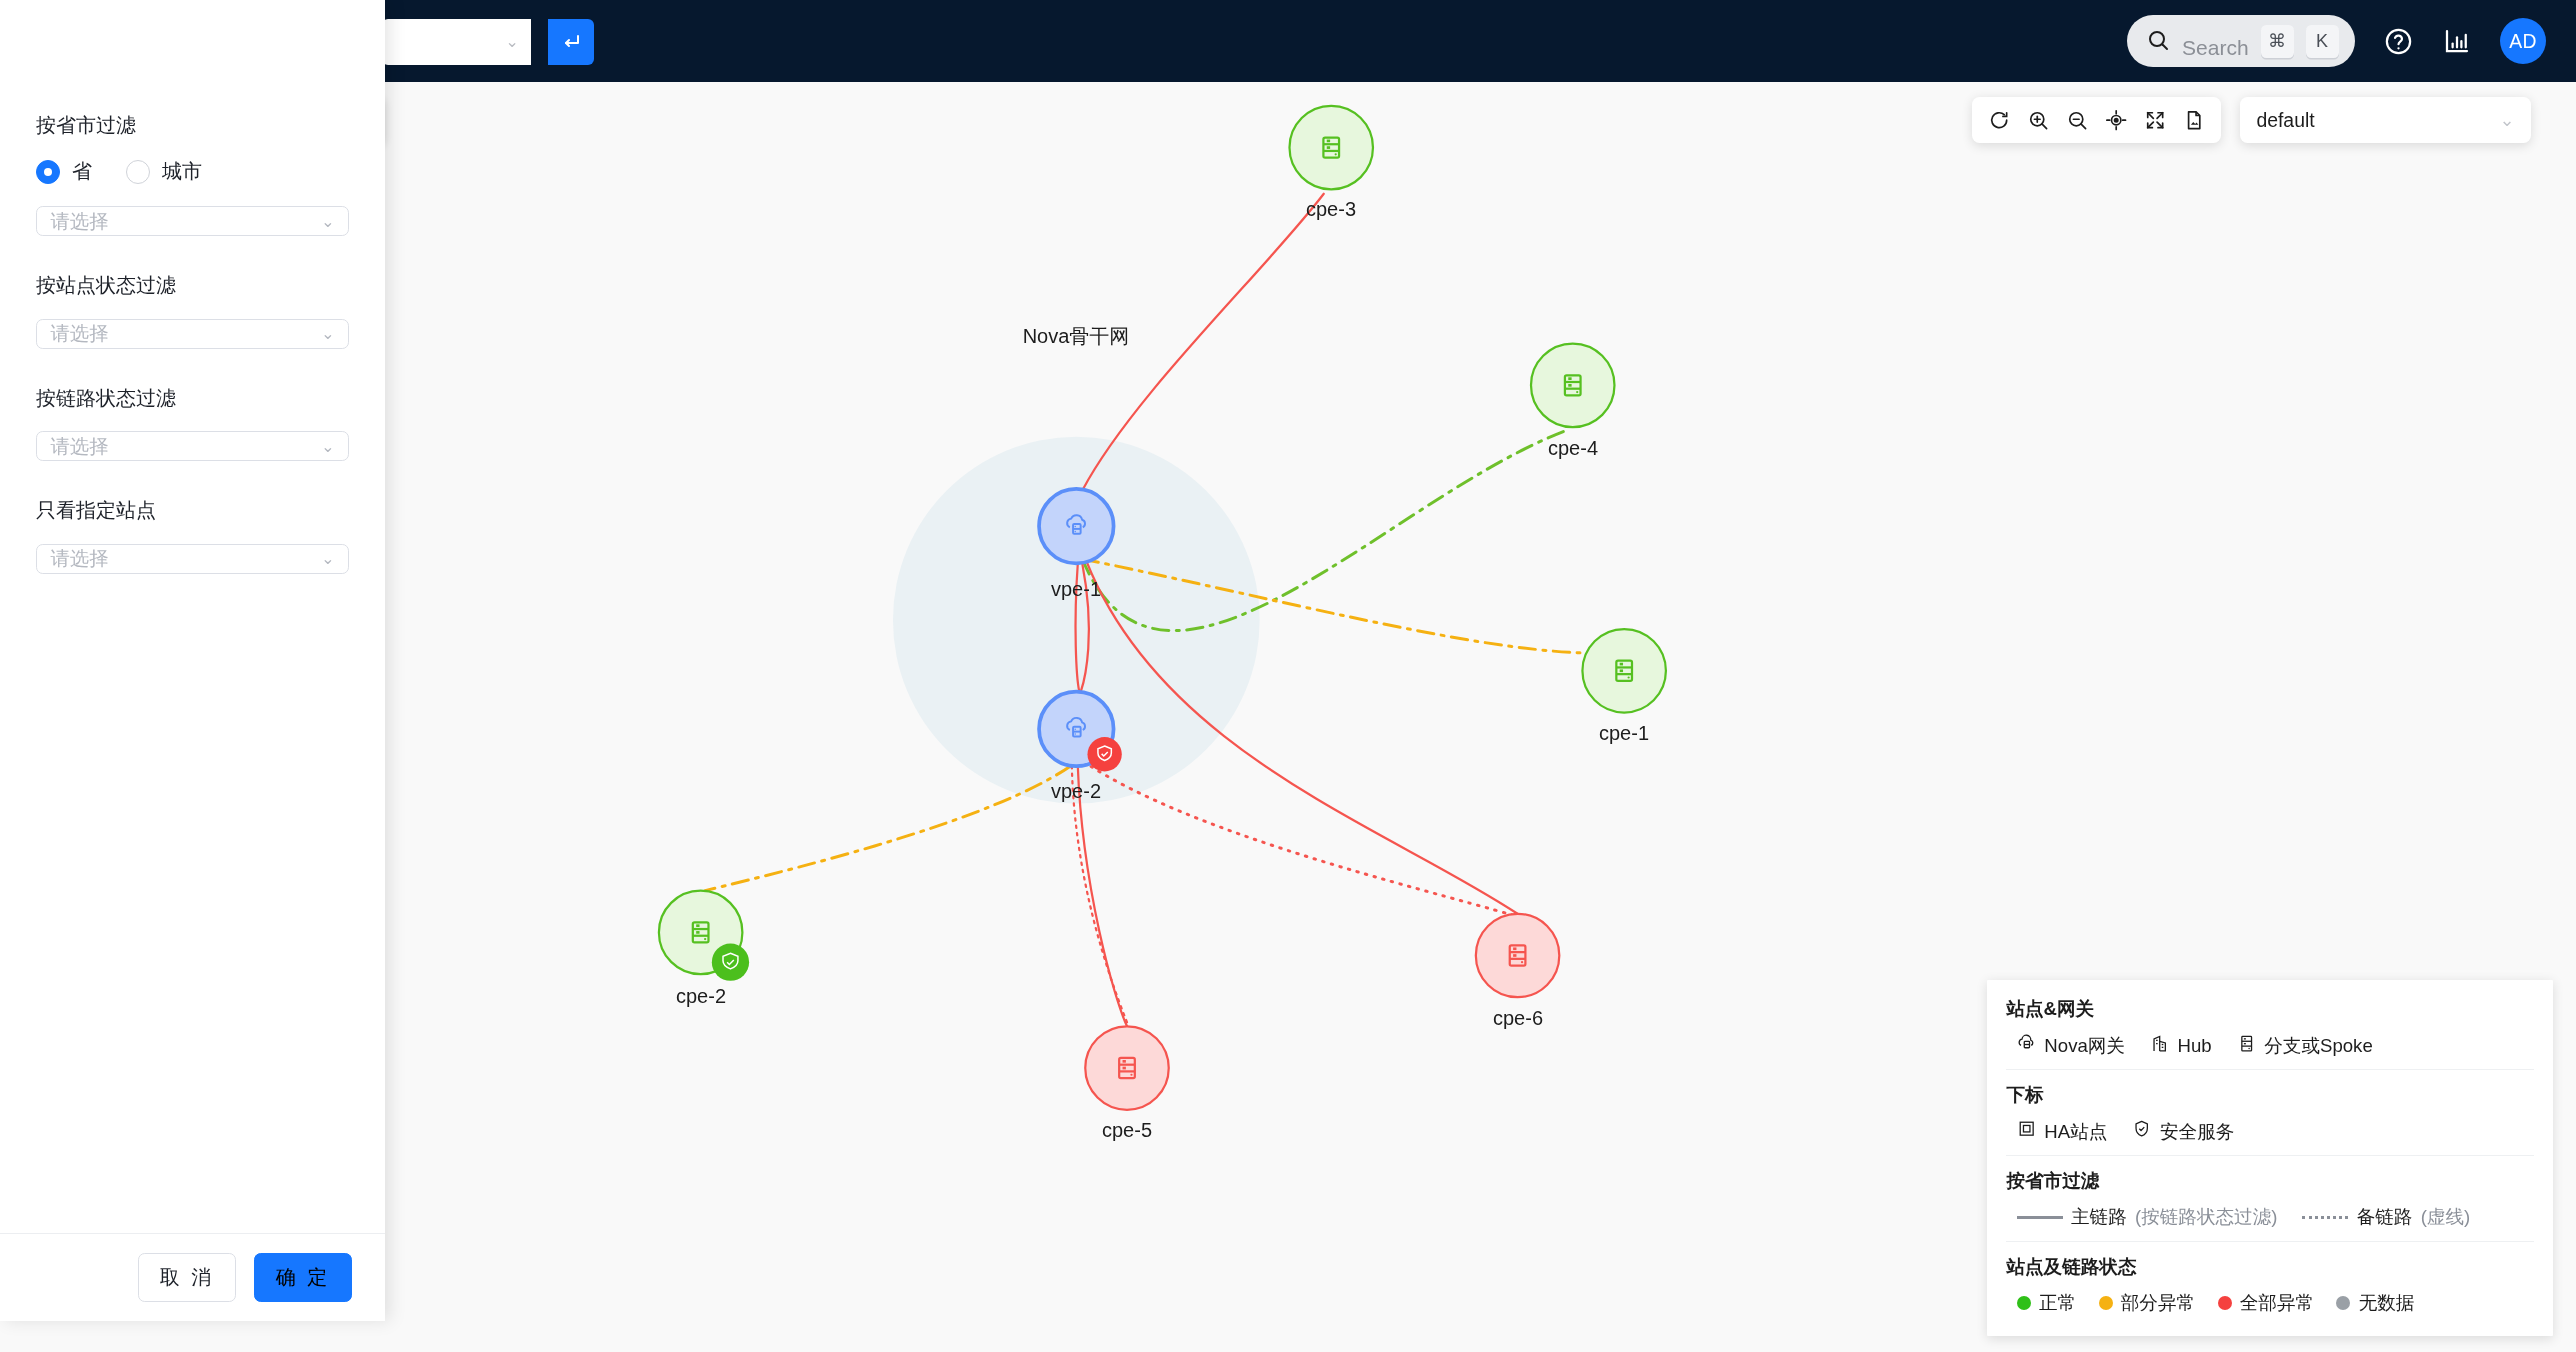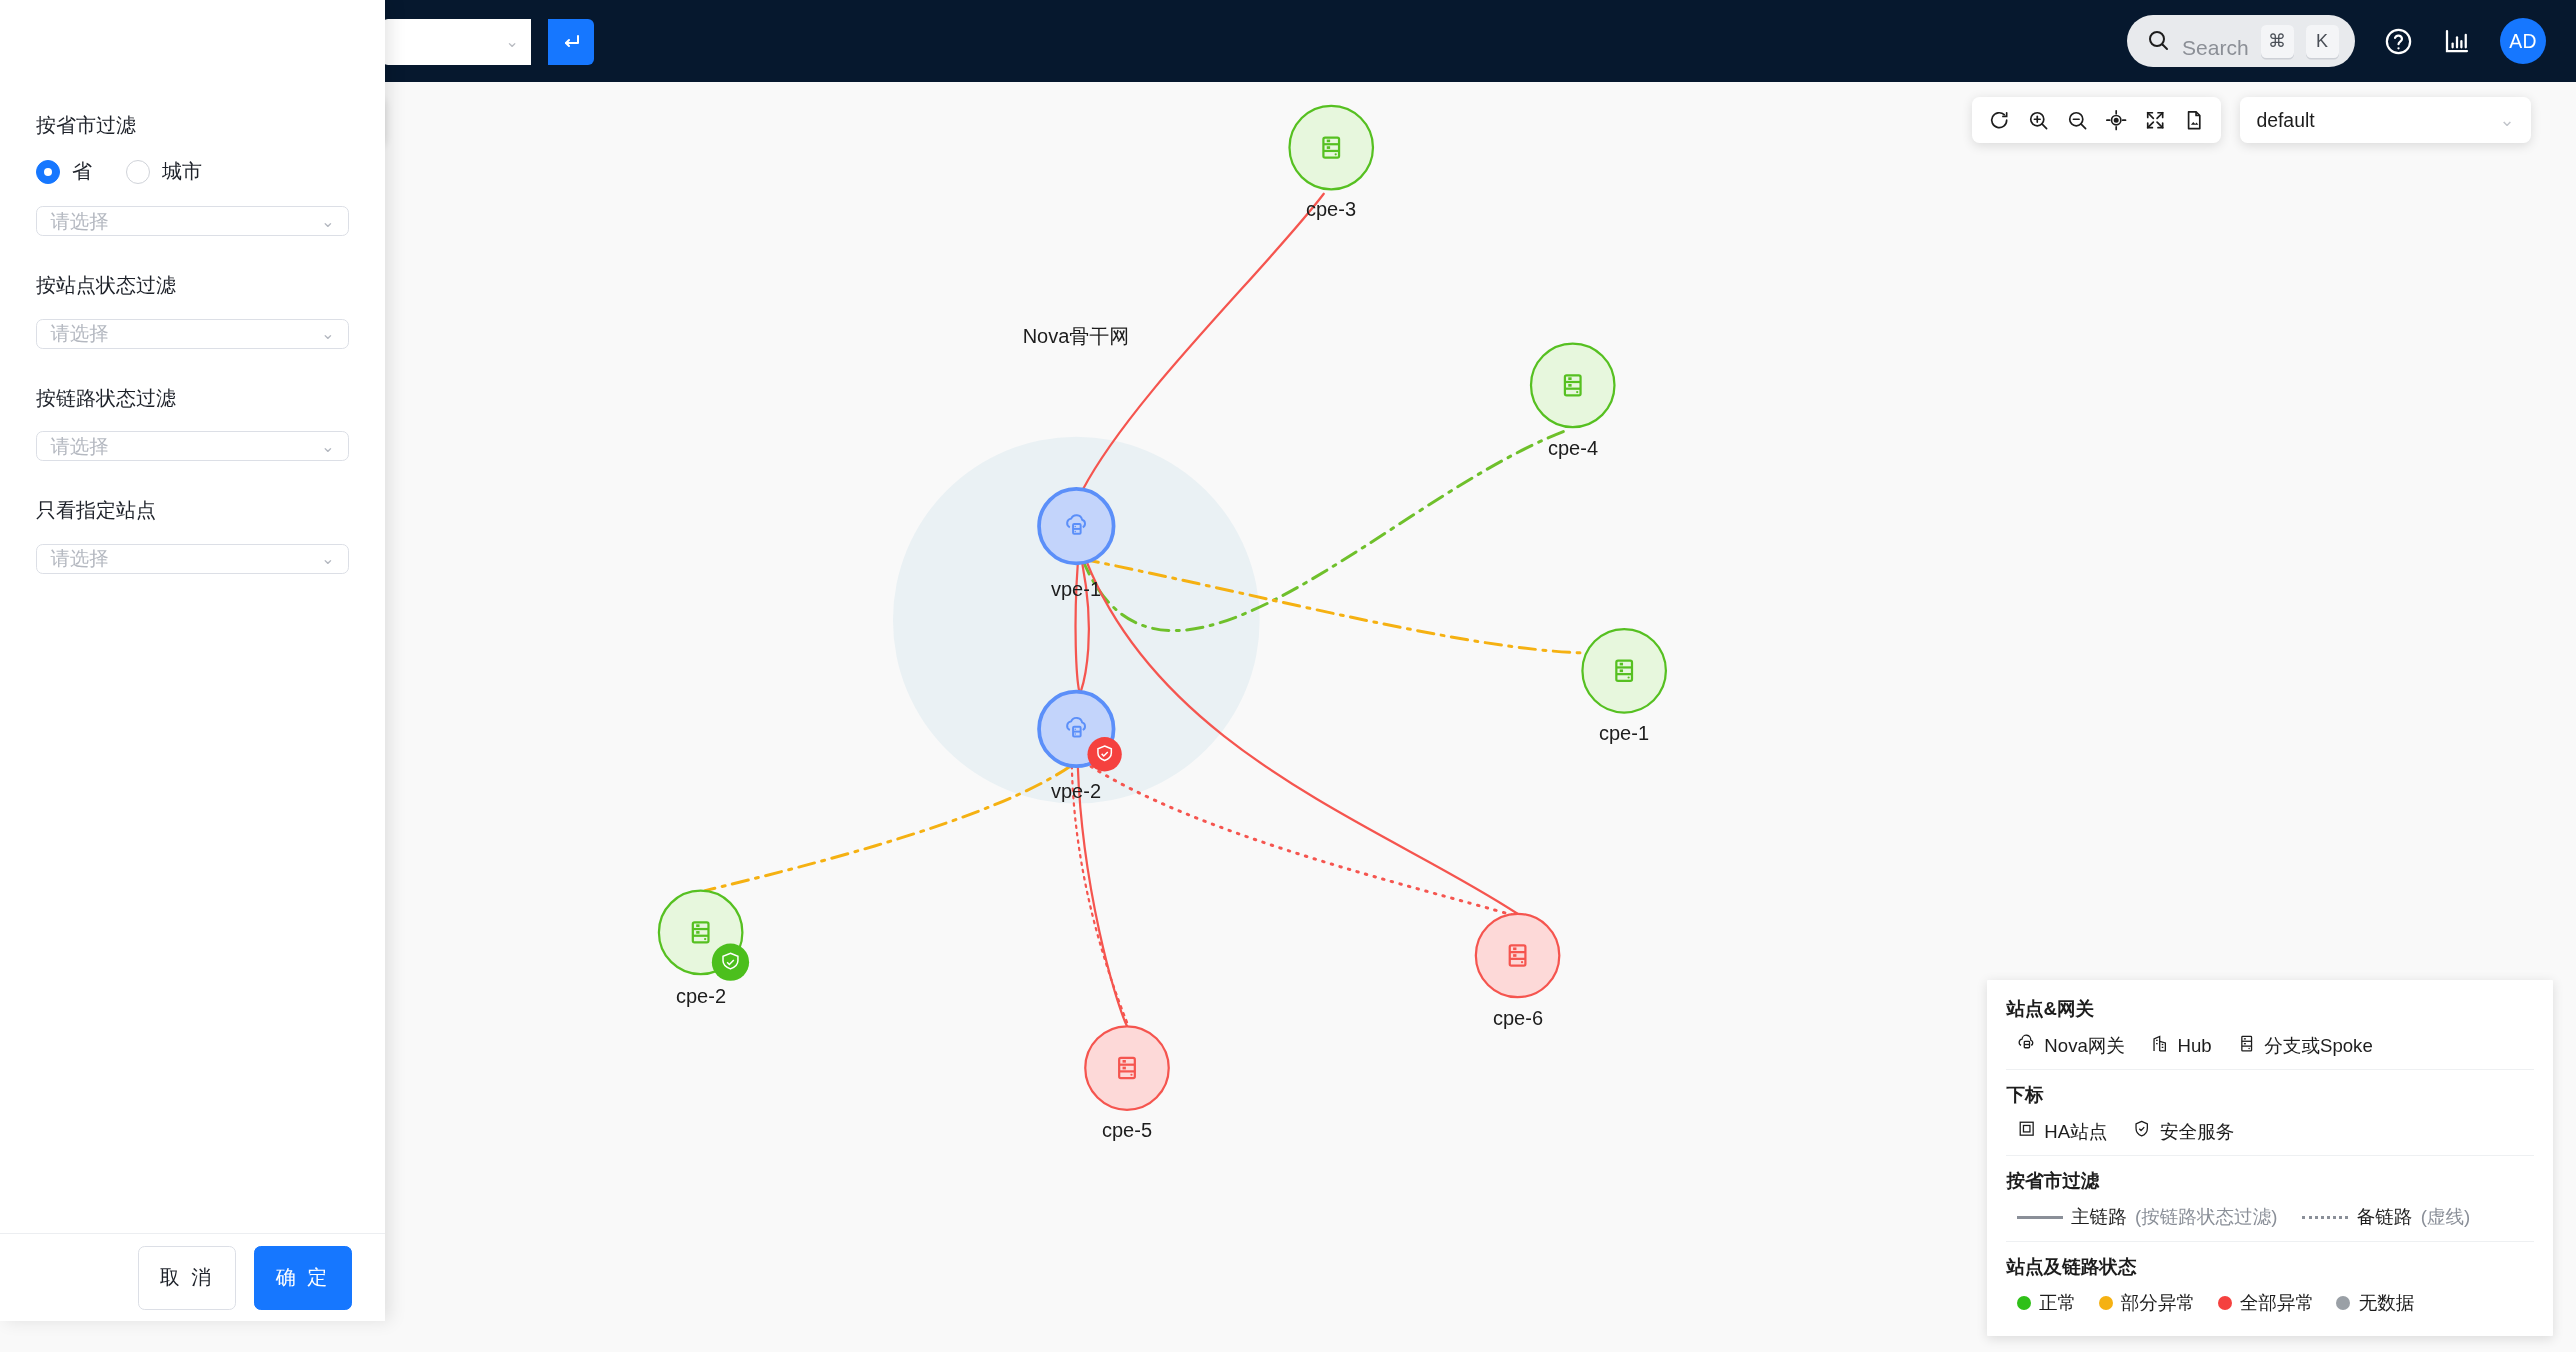--- a/index.html
+++ b/index.html
@@ -97,26 +97,26 @@
     background:#fff;
   }
   .select .ph{ flex:1; font-size:19.4px; color:#b4b8c0; }
   .select .chev{ font-size:16.4px; color:#b4b8c0; }
   #drawer-foot{
     height:88px; flex:0 0 88px; border-top:1.2px solid #eceef1;
     display:flex; align-items:center; justify-content:flex-end;
     gap:18px; padding-right:33px;
   }
   .btn{
-    height:64px; min-width:98px; border-radius:6.7px; font-size:20px;
+    height:49px; min-width:98px; border-radius:6.7px; font-size:20px;
     display:flex; align-items:center; justify-content:center;
     cursor:pointer; letter-spacing:3px; padding:0 16.4px;
   }
   .btn-ghost{ background:#fff; border:1.2px solid #dcdfe6; color:#1d2129; }
-  .btn-primary{ background:#1677ff; color:#ffffff; border:1.2px solid #1677ff; }
+  .btn-primary{ background:#1677ff; color:#000000; border:1.2px solid #1677ff; }
 
   
   #canvas{
     position:absolute; left:0; top:82px; width:2576px; height:1270px;
     background:#f9f9f9; z-index:1;
   }
   #graph{ position:absolute; left:0; top:0; width:2576px; height:1270px; }
 
   .node-label{
     position:absolute; transform:translate(-50%,0);

